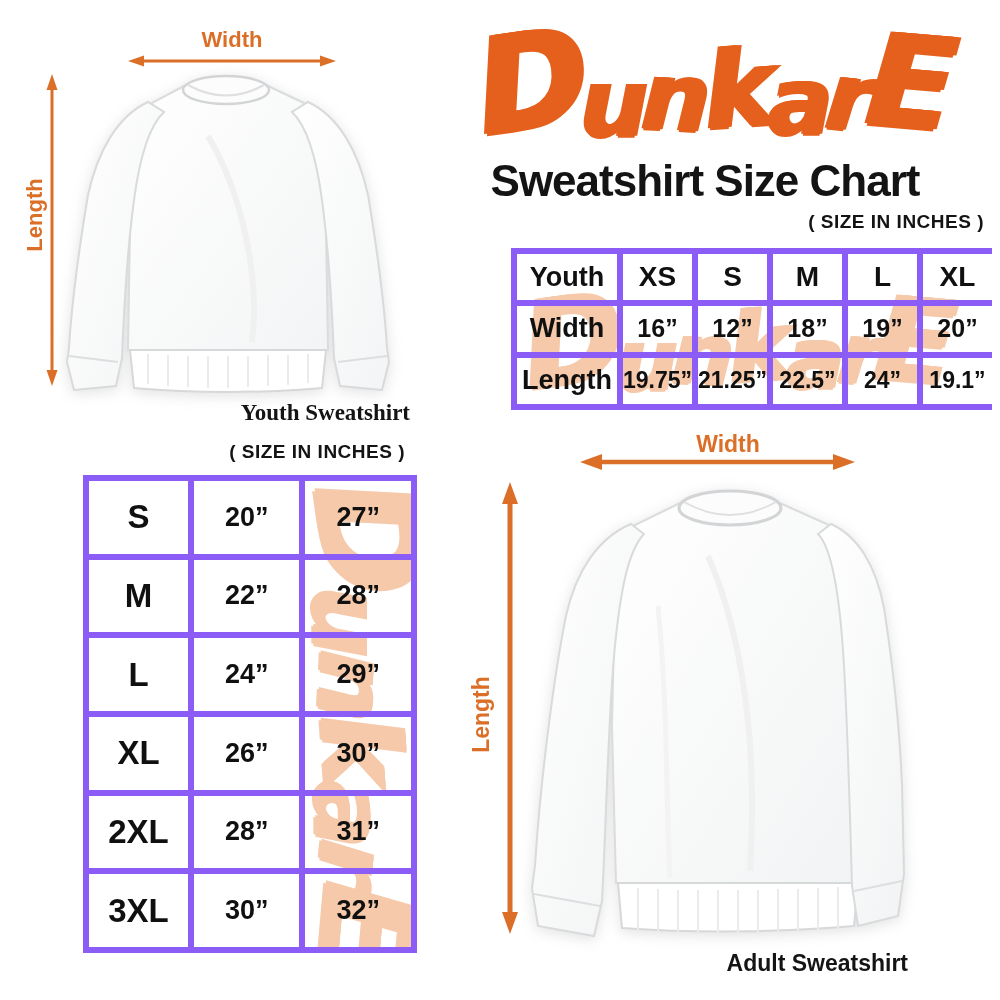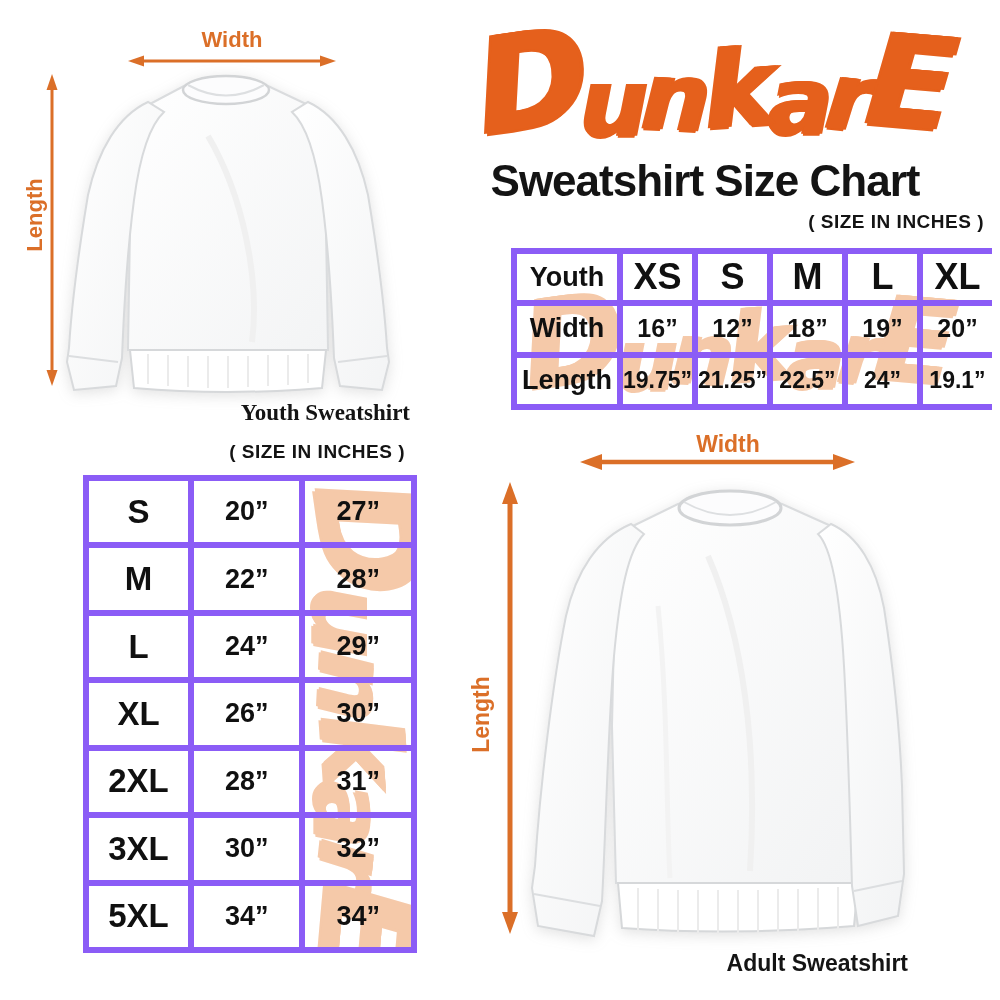--- a/index.html
+++ b/index.html
@@ -36,21 +36,21 @@
   .table-wrap{position:absolute;overflow:hidden;background:#fff;}
   .wm{position:absolute;color:#F5C9A9;z-index:0;}
   .wm-youth{left:12px;top:22px;font-size:86px;}
   .wm-adult{left:366px;top:6px;font-size:98px;transform:rotate(90deg);transform-origin:top left;}
   table.size-table{border-collapse:collapse;table-layout:fixed;position:relative;z-index:1;
         background:transparent;width:100%;height:100%;}
   table.size-table th,table.size-table td{border:6px solid #8b5cf6;text-align:center;
         vertical-align:middle;padding:0;font-weight:bold;color:#101010;}
   table.size-table{border:4px solid #151515;}
   .yt-label{font-size:27px;}
-  .yt-size{font-size:36px;}
+  .yt-size{font-size:28px;}
   .yt-val{font-size:25px;}
   .yt-val-sm{font-size:23px;}
   .at-header{font-size:30px;}
   .at-size{font-size:33px;}
   .at-val{font-size:27px;}
 
   
   .shirt{position:absolute;filter:drop-shadow(0 3px 7px rgba(110,110,110,.20));}
 </style>
 </head>
@@ -205,25 +205,20 @@
       <tr style="height:53px">
         <th class="at-size">2XL</th>
         <td class="at-val">28”</td>
         <td class="at-val">31”</td>
       </tr>
       <tr style="height:53px">
         <th class="at-size">3XL</th>
         <td class="at-val">30”</td>
         <td class="at-val">32”</td>
       </tr>
-      <tr style="height:53px">
-        <th class="at-size">5XL</th>
-        <td class="at-val">34”</td>
-        <td class="at-val">34”</td>
-      </tr>
     </tbody>
       </table>
   </div>
 
   <div class="abs dim-label adult" style="left:658px;top:431px;width:140px;">Width</div>
 
   <svg class="abs" style="left:580px;top:452px;" width="275" height="20" viewBox="0 0 275 20">
     <line x1="16" y1="10" x2="259" y2="10" stroke="#DB6F28" stroke-width="4.5"></line>
     <polygon points="0,10 22,2 22,18" fill="#DB6F28"></polygon>
     <polygon points="275,10 253,2 253,18" fill="#DB6F28"></polygon>

